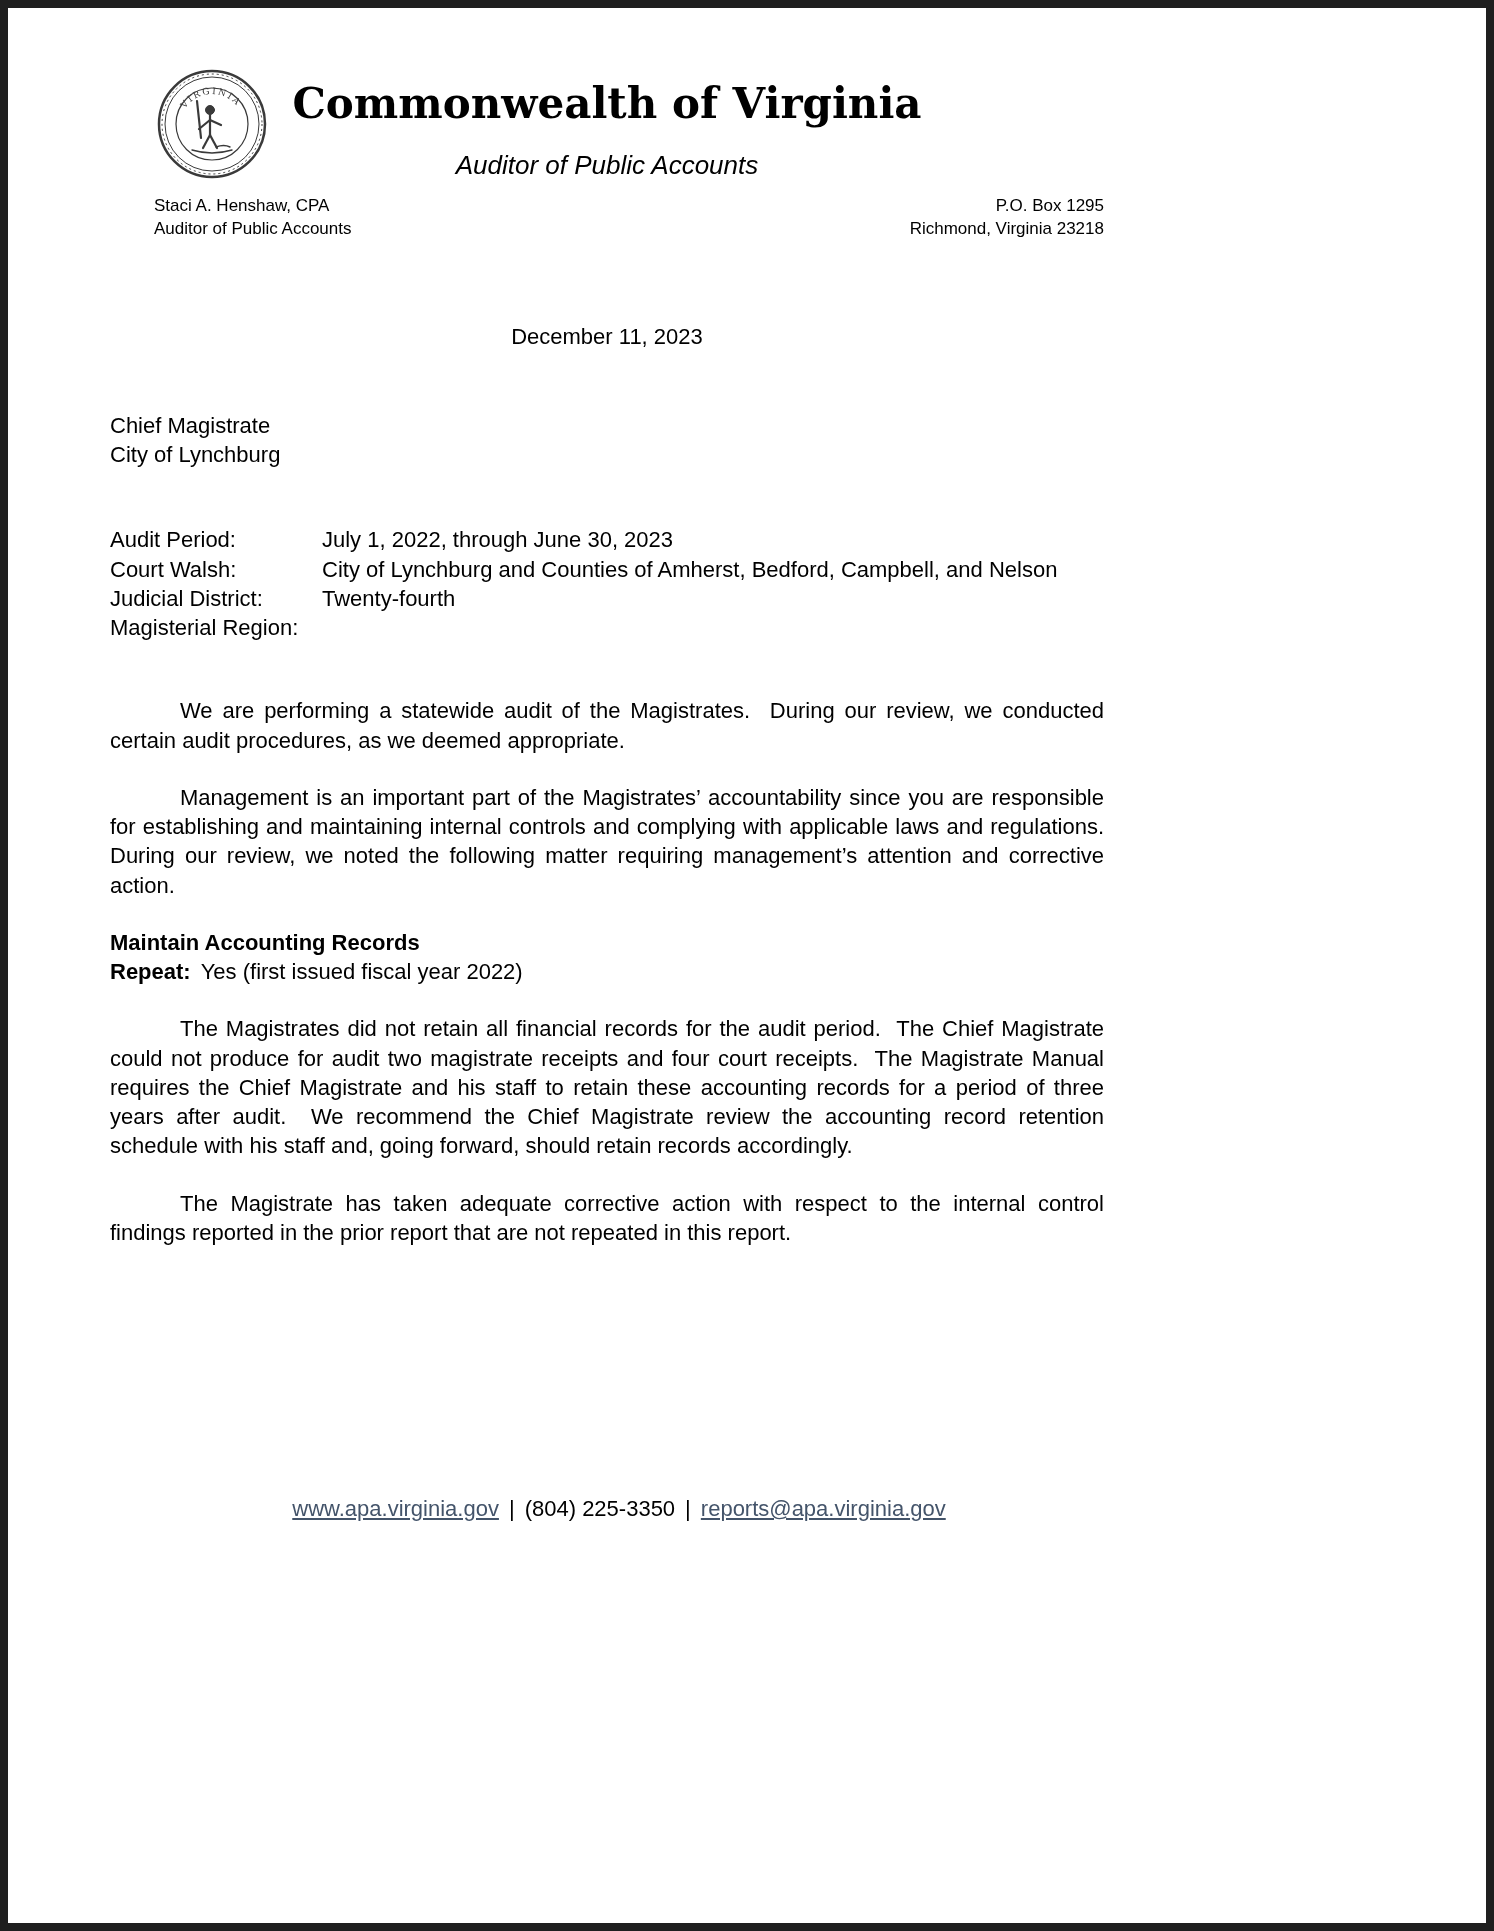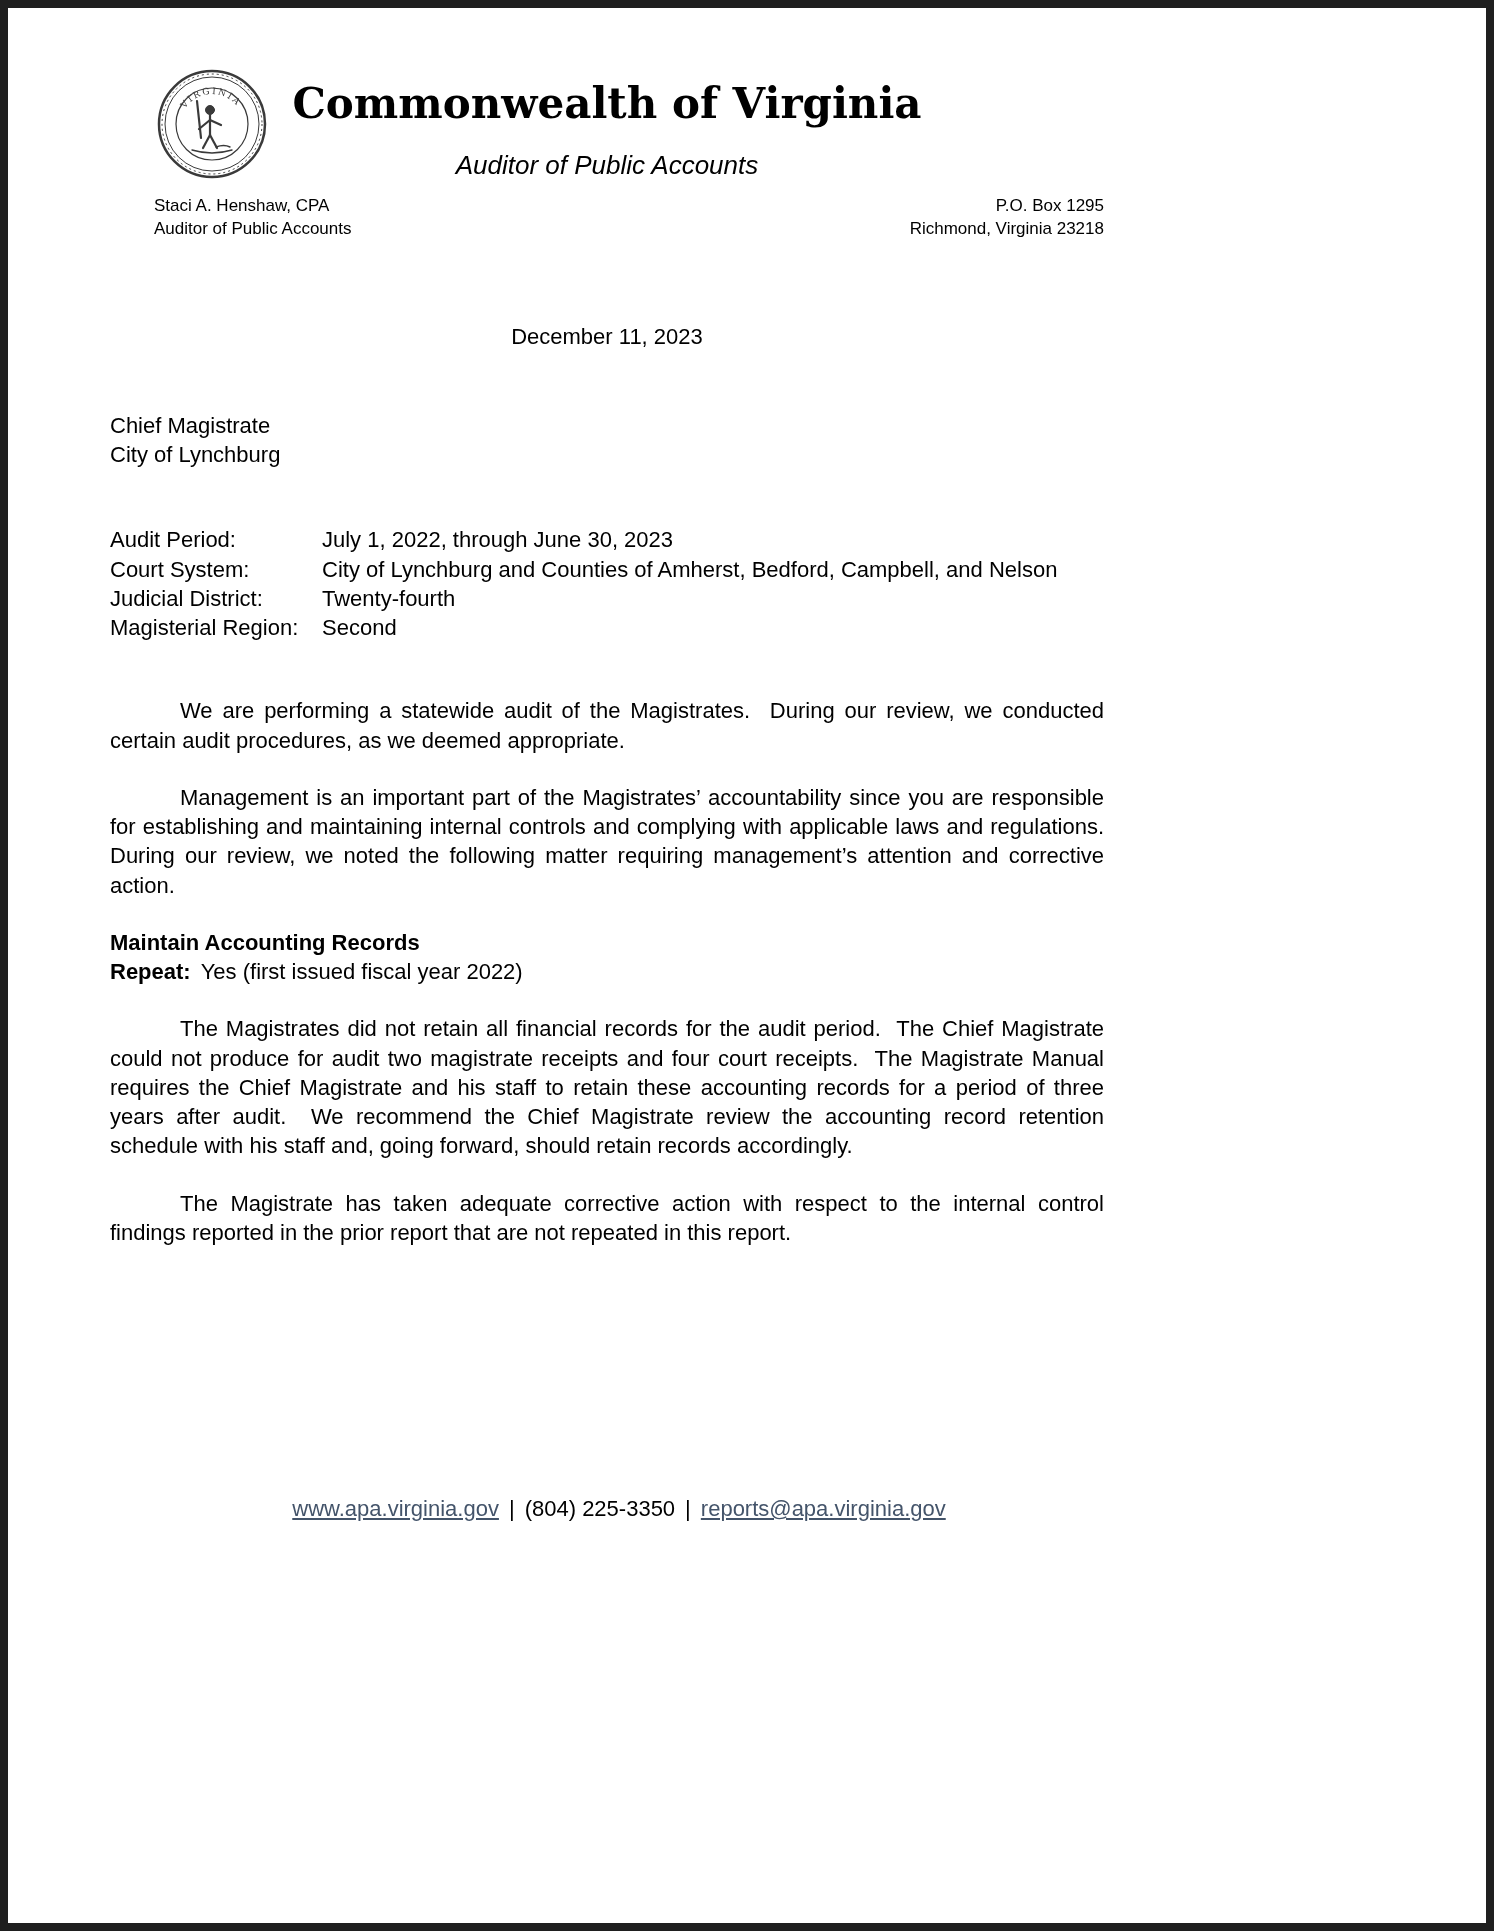--- a/index.html
+++ b/index.html
@@ -150,30 +150,29 @@
       <div>Chief Magistrate</div>
       <div>City of Lynchburg</div>
     </div>
 
     <div class="audit-details">
       <div class="audit-row">
         <span class="audit-label">Audit Period:</span>
         <span class="audit-value">July 1, 2022, through June 30, 2023</span>
       </div>
       <div class="audit-row">
-        <span class="audit-label">Court System:</span>
+        <span class="audit-label">Court Walsh:</span>
         <span class="audit-value">City of Lynchburg and Counties of Amherst, Bedford, Campbell, and Nelson</span>
       </div>
       <div class="audit-row">
         <span class="audit-label">Judicial District:</span>
         <span class="audit-value">Twenty-fourth</span>
       </div>
       <div class="audit-row">
         <span class="audit-label">Magisterial Region:</span>
-        <span class="audit-value">Second</span>
       </div>
     </div>
 
     <p class="para indent mt-lg">We are performing a statewide audit of the Magistrates.  During our review, we conducted certain audit procedures, as we deemed appropriate.</p>
 
     <p class="para indent mt-md">Management is an important part of the Magistrates’ accountability since you are responsible for establishing and maintaining internal controls and complying with applicable laws and regulations.  During our review, we noted the following matter requiring management’s attention and corrective action.</p>
 
     <div class="finding-heading">Maintain Accounting Records</div>
 
     <div class="repeat-line">

